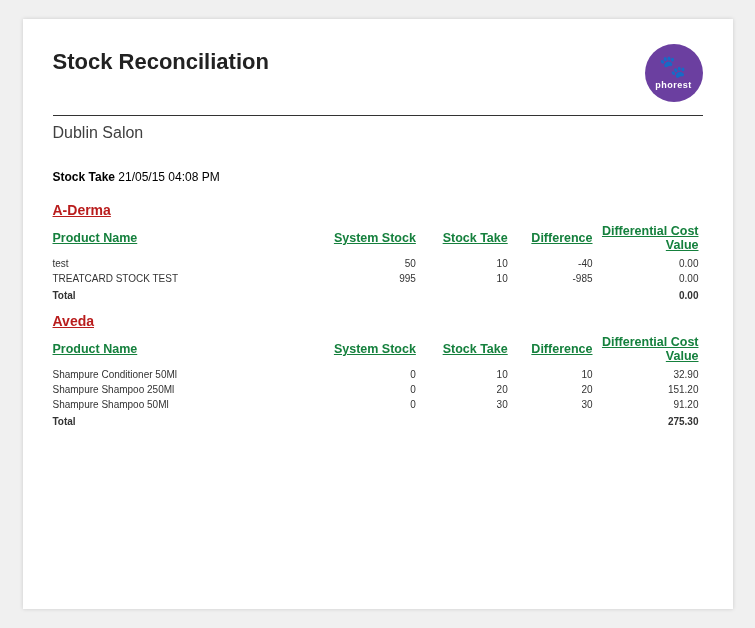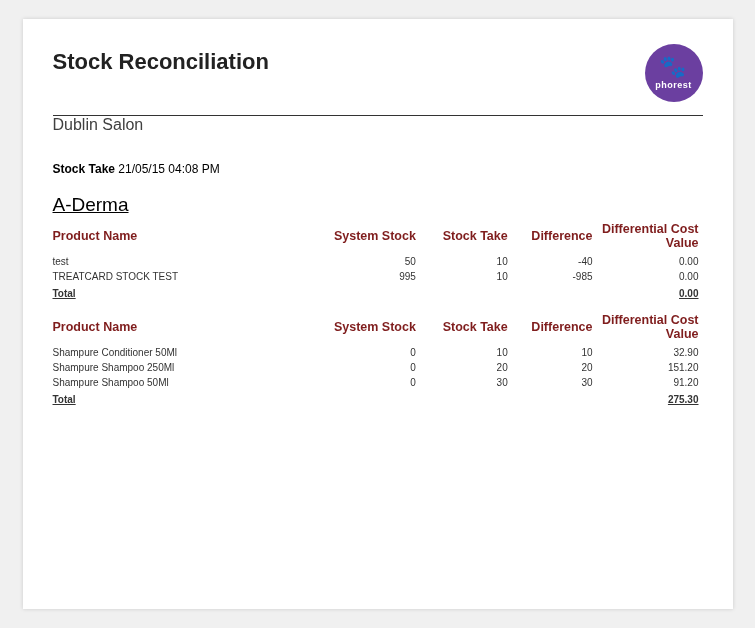--- a/index.html
+++ b/index.html
@@ -20,21 +20,21 @@
       padding: 30px 30px 40px 30px;
       position: relative;
       box-shadow: 0 0 4px rgba(0,0,0,0.15);
     }
     .header {
       display: flex;
       justify-content: space-between;
       align-items: flex-start;
       border-bottom: 1.5px solid #333;
       padding-bottom: 8px;
-      margin-bottom: 0;
+      margin-bottom: 8px;
     }
     .title {
       font-size: 22px;
       font-weight: bold;
       color: #222;
     }
     .logo-circle {
       width: 58px;
       height: 58px;
       border-radius: 50%;
@@ -68,37 +68,38 @@
       color: #000000;
       margin-bottom: 18px;
     }
     .stock-take-info .label {
       font-weight: bold;
     }
     .section-brand {
       margin-bottom: 0;
     }
     .brand-name {
-      font-size: 19px;
-      font-weight: normal;
+      font-size: 14px;
+      font-weight: bold;
       text-decoration: underline;
-      color: #000000;
+      color: #b91c1c;
       margin-bottom: 4px;
     }
     table {
       width: 100%;
       border-collapse: collapse;
       margin-bottom: 6px;
     }
     thead tr th {
       font-weight: bold;
+      text-decoration: underline;
       text-align: left;
       padding: 2px 4px 4px 0;
       font-size: 12.5px;
-      color: #7f1d1d;
+      color: #15803d;
     }
     thead tr th.num {
       text-align: right;
     }
     tbody tr td {
       padding: 2px 4px 2px 0;
       font-size: 10px;
       color: #333;
     }
     tbody tr td.num {
@@ -108,21 +109,20 @@
     .col-product { width: 38%; }
     .col-sysstock { width: 14%; text-align: right; }
     .col-stocktake { width: 13%; text-align: right; }
     .col-diff { width: 12%; text-align: right; }
     .col-diffcost { width: 15%; text-align: right; }
     .total-row td {
       font-weight: bold;
       padding-top: 4px;
       padding-bottom: 6px;
       border-top: none;
-      text-decoration: underline;
     }
     .section-gap {
       margin-top: 6px;
     }
   </style>
 </head>
 <body>
 
 <div class="page">
 
@@ -170,20 +170,21 @@
               <td class="col-diffcost num">0.00</td>
             </tr>
             <tr class="total-row">
               <td colspan="4">Total</td>
               <td class="num col-diffcost">0.00</td>
             </tr>
           </tbody>
         </table>
       </div>
       <div class="section-brand section-gap">
+        <div class="brand-name">Aveda</div>
         <table>
           <thead>
             <tr>
               <th class="col-product">Product Name</th>
               <th class="col-sysstock num">System Stock</th>
               <th class="col-stocktake num">Stock Take</th>
               <th class="col-diff num">Difference</th>
               <th class="col-diffcost num">Differential Cost Value</th>
             </tr>
           </thead>

